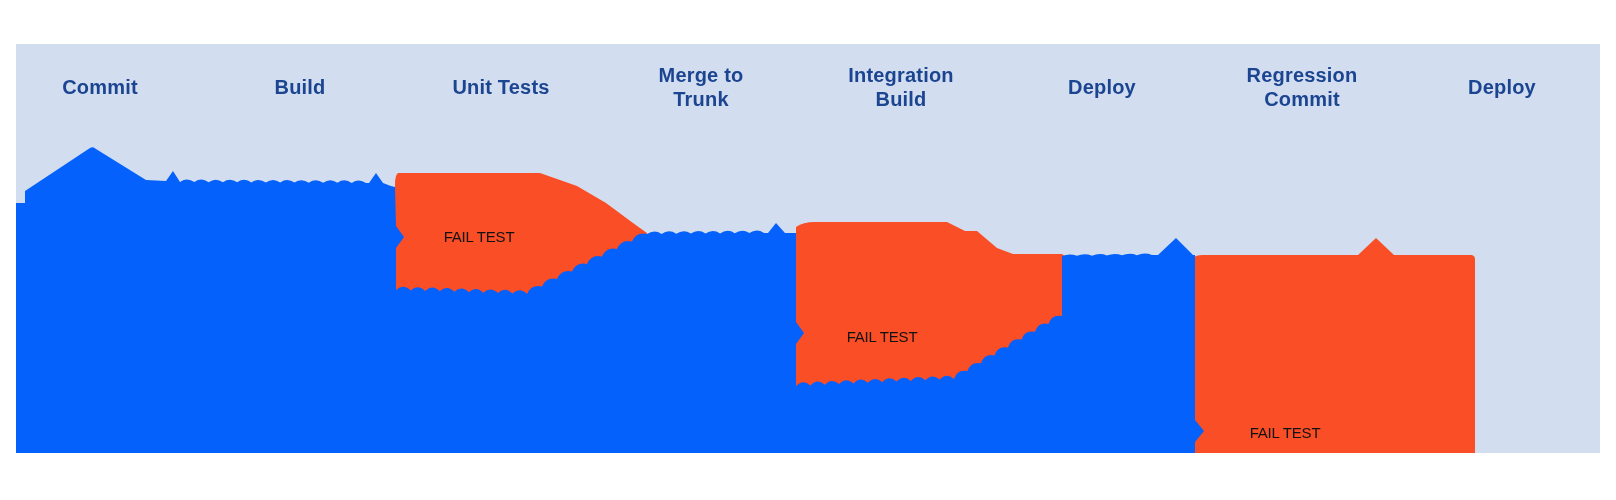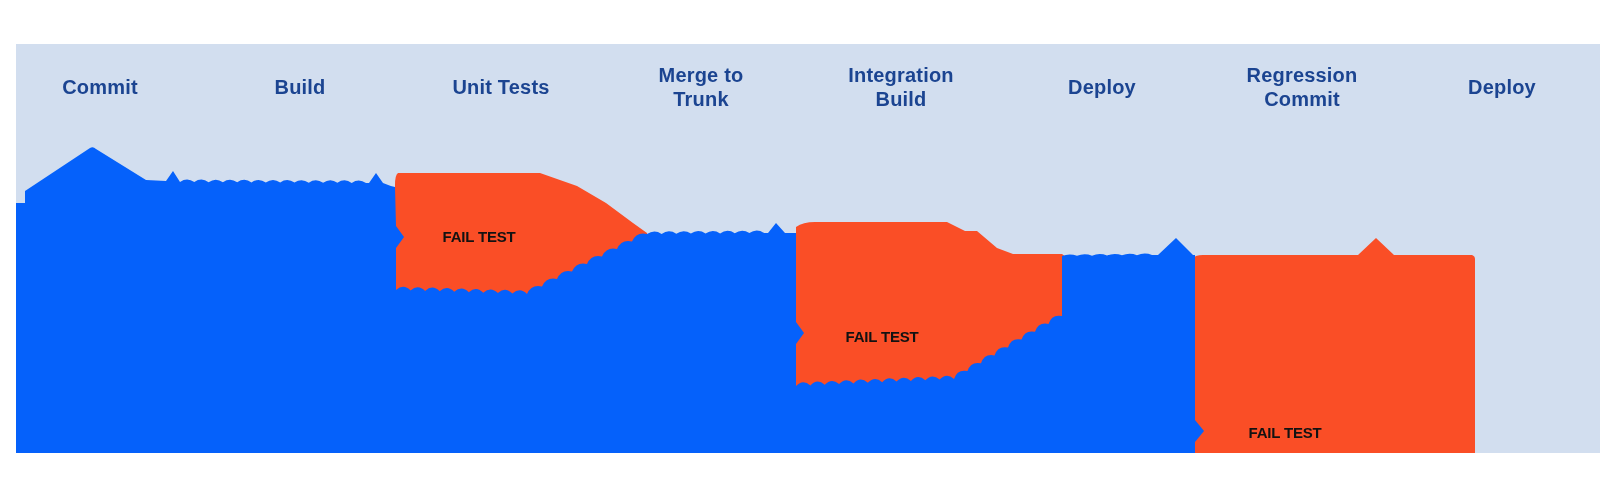--- a/index.html
+++ b/index.html
@@ -22,21 +22,21 @@
   }
   svg.flow{position:absolute;left:0;top:0;width:1616px;height:500px;display:block;}
   .stage-label{
     position:absolute;top:63px;width:130px;height:48px;
     display:flex;align-items:center;justify-content:center;
     text-align:center;font-size:20px;font-weight:700;line-height:24px;
     letter-spacing:0.2px;color:var(--stage-text);
   }
   .fail-label{
     position:absolute;transform:translate(-50%,-50%);
-    font-size:15px;font-weight:700;letter-spacing:-0.2px;
+    font-size:15px;font-weight:400;letter-spacing:-0.2px;
     color:var(--fail-text);white-space:nowrap;
   }
 </style>
 </head>
 <body>
 
 <div class="canvas">
 
   <div class="panel"></div>
 

